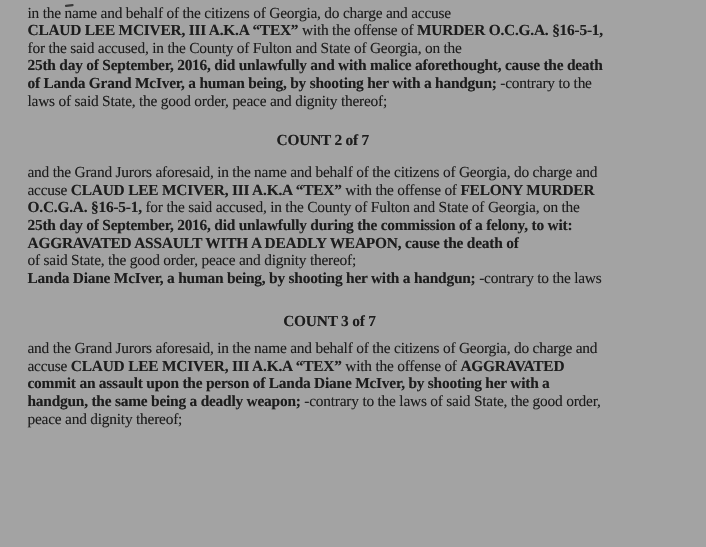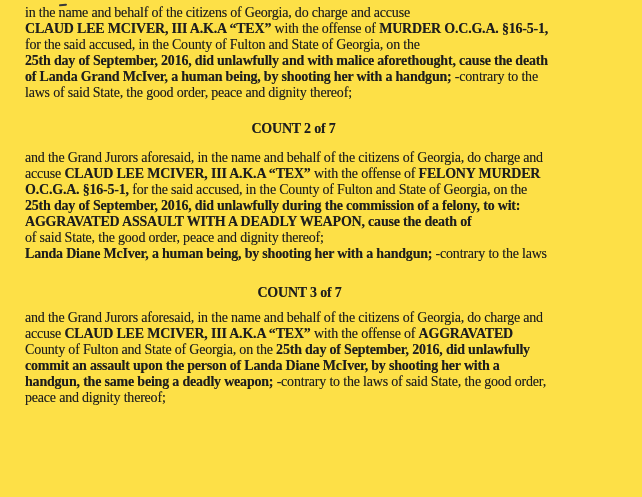--- a/index.html
+++ b/index.html
@@ -5,21 +5,21 @@
   html, body {
     margin: 0;
     padding: 0;
     background: #ffffff;
   }
   .page {
     position: relative;
     width: 642px;
     height: 497px;
     box-sizing: border-box;
-    background: #fde047;
+    background: #a3a3a3;
     padding: 5px 30px 0 25px;
     overflow: hidden;
     font-family: "Liberation Serif", "DejaVu Serif", serif;
     font-size: 14px;
     line-height: 16px;
     color: #1d1d1d;
     letter-spacing: -0.2px;
     text-shadow: 0 0 0.5px rgba(30,30,30,0.45);
   }
   .para .doc-line {
@@ -73,18 +73,17 @@
       <div class="doc-line"><span class="b">AGGRAVATED ASSAULT WITH A DEADLY WEAPON, cause the death of</span></div>
       <div class="doc-line"><span>of said State, the good order, peace and dignity thereof;</span></div>
       <div class="doc-line"><span class="b">Landa Diane McIver, a human being, by shooting her with a handgun;</span><span> -contrary to the laws</span></div>
     </div>
 
   <div class="count-heading h-count3">COUNT 3 of 7</div>
 
   <div class="para">
       <div class="doc-line"><span>and the Grand Jurors aforesaid, in the name and behalf of the citizens of Georgia, do charge and</span></div>
       <div class="doc-line"><span>accuse </span><span class="b">CLAUD LEE MCIVER, III A.K.A “TEX”</span><span> with the offense of </span><span class="b">AGGRAVATED</span></div>
-      <div class="doc-line"><span>County of Fulton and State of Georgia, on the </span><span class="b">25th day of September, 2016, did unlawfully</span></div>
       <div class="doc-line"><span class="b">commit an assault upon the person of Landa Diane McIver, by shooting her with a</span></div>
       <div class="doc-line"><span class="b">handgun, the same being a deadly weapon;</span><span> -contrary to the laws of said State, the good order,</span></div>
       <div class="doc-line"><span>peace and dignity thereof;</span></div>
     </div>
 </div>
 
 </body></html>

